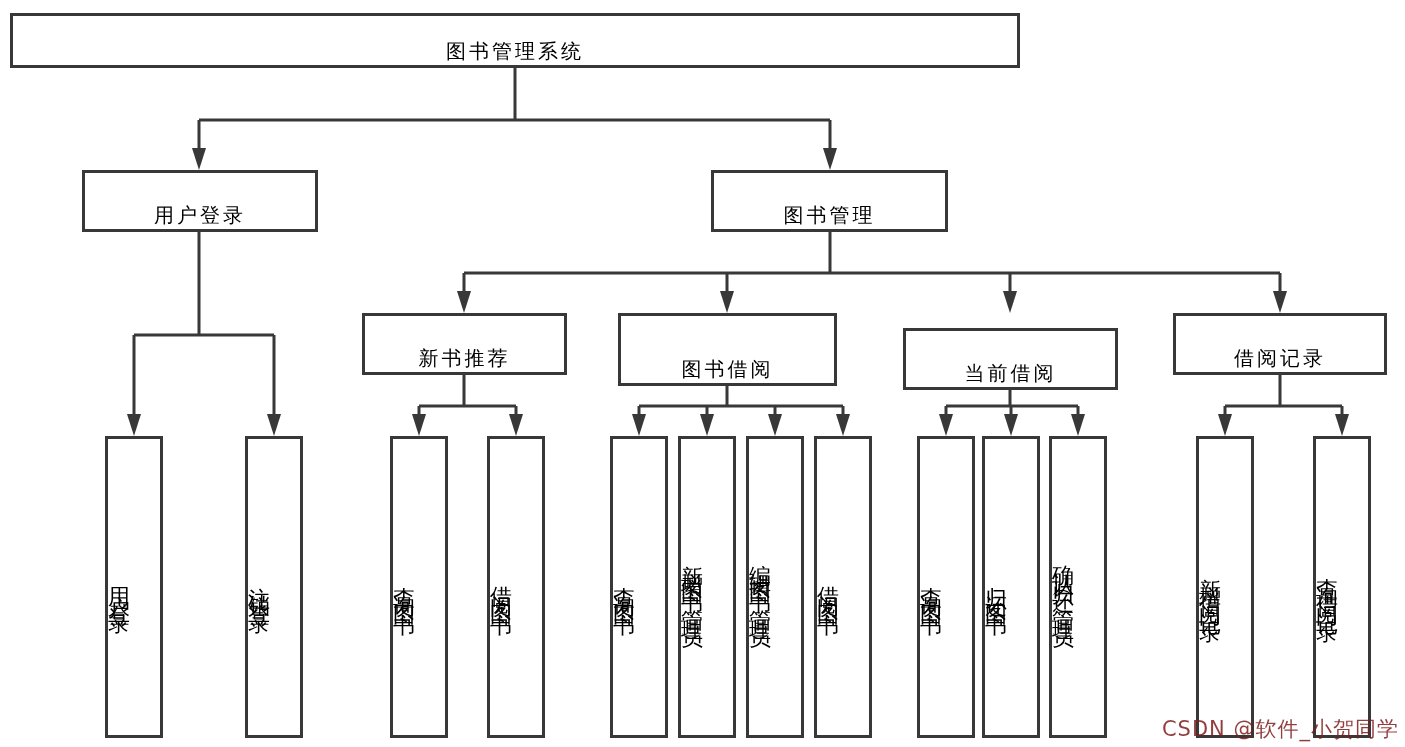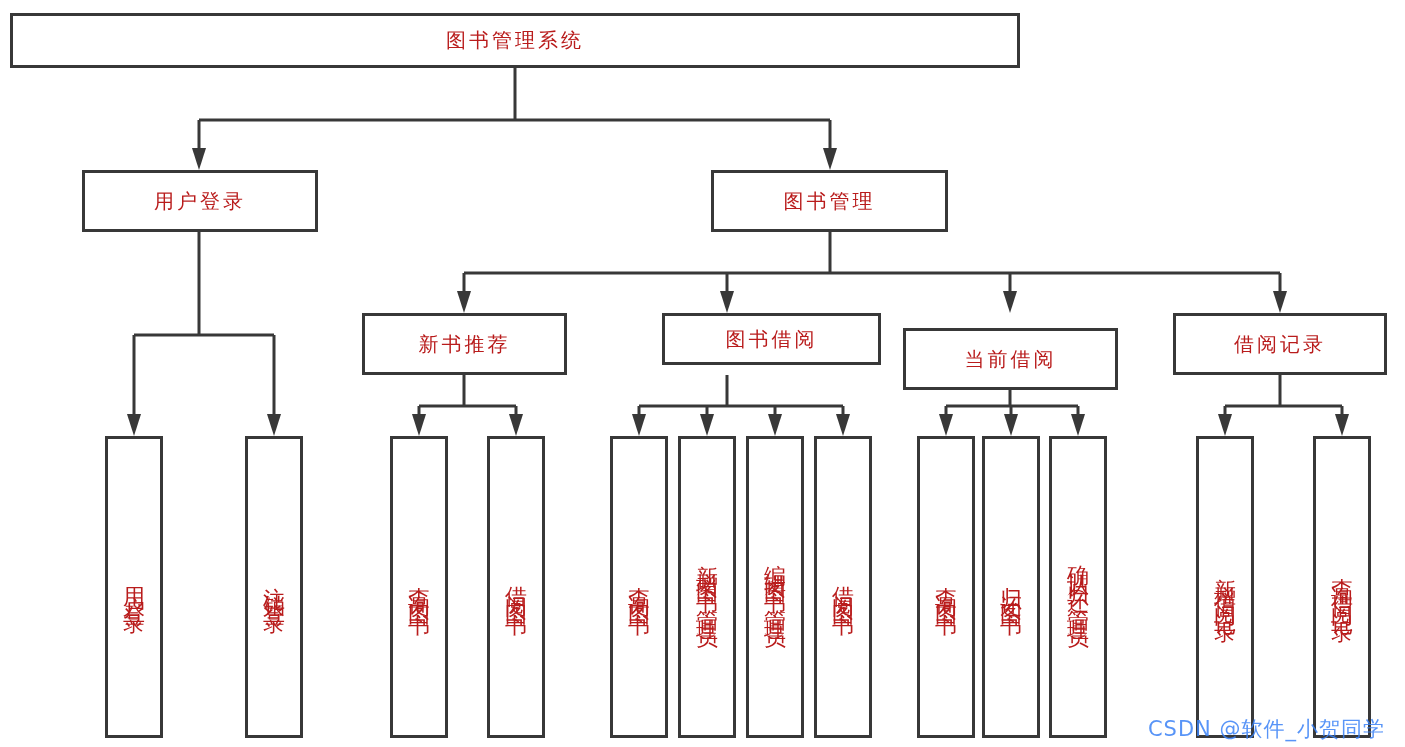--- a/index.html
+++ b/index.html
@@ -16,58 +16,58 @@
     left: 0; top: 0;
     width: 1405px; height: 747px;
     pointer-events: none;
   }
   .box {
     position: absolute;
     box-sizing: border-box;
     border: 3px solid #383838;
     background: #ffffff;
     display: flex;
-    align-items: center;
+    align-items: flex-end;
     justify-content: center;
-    color: #b91c1c;
+    color: #000000;
   }
   .hbox {
     font-size: 20px;
     letter-spacing: 3px;
     white-space: nowrap;
   }
   .vbox {
     writing-mode: vertical-rl;
     font-size: 22px;
     letter-spacing: 9px;
     line-height: 1;
   }
   
   .n-root        { left: 10px;   top: 13px;  width: 1010px; height: 55px; }
   .n-user-login  { left: 82px;   top: 170px; width: 236px;  height: 62px; }
   .n-book-mgmt   { left: 711px;  top: 170px; width: 237px;  height: 62px; }
   .n-new-rec     { left: 362px;  top: 313px; width: 205px;  height: 62px; }
-  .n-book-borrow { left: 618px;  top: 313px; width: 219px;  height: 52px; margin-left: 44px; }
+  .n-book-borrow { left: 618px;  top: 313px; width: 219px;  height: 73px; }
   .n-current     { left: 903px;  top: 328px; width: 215px;  height: 62px; }
   .n-records     { left: 1173px; top: 313px; width: 214px;  height: 62px; }
   
   .leaf { top: 436px; width: 58px; height: 302px; }
   .l1a { left: 105px; }  .l1b { left: 245px; }
   .l2a { left: 390px; }  .l2b { left: 487px; }
   .l3a { left: 610px; }  .l3b { left: 678px; }
   .l3c { left: 746px; }  .l3d { left: 814px; }
   .l4a { left: 917px; }  .l4b { left: 982px; }
   .l4c { left: 1049px; }
   .l5a { left: 1196px; } .l5b { left: 1313px; }
   .watermark {
     position: absolute;
-    right: 20px;
+    right: 6px;
     bottom: 4px;
     font-size: 21px;
-    color: #3b82f6;
+    color: #7f1d1d;
     opacity: 0.85;
     letter-spacing: 1px;
     z-index: 10;
     white-space: nowrap;
   }
 </style>
 </head>
 <body>
 
 <div class="canvas">

